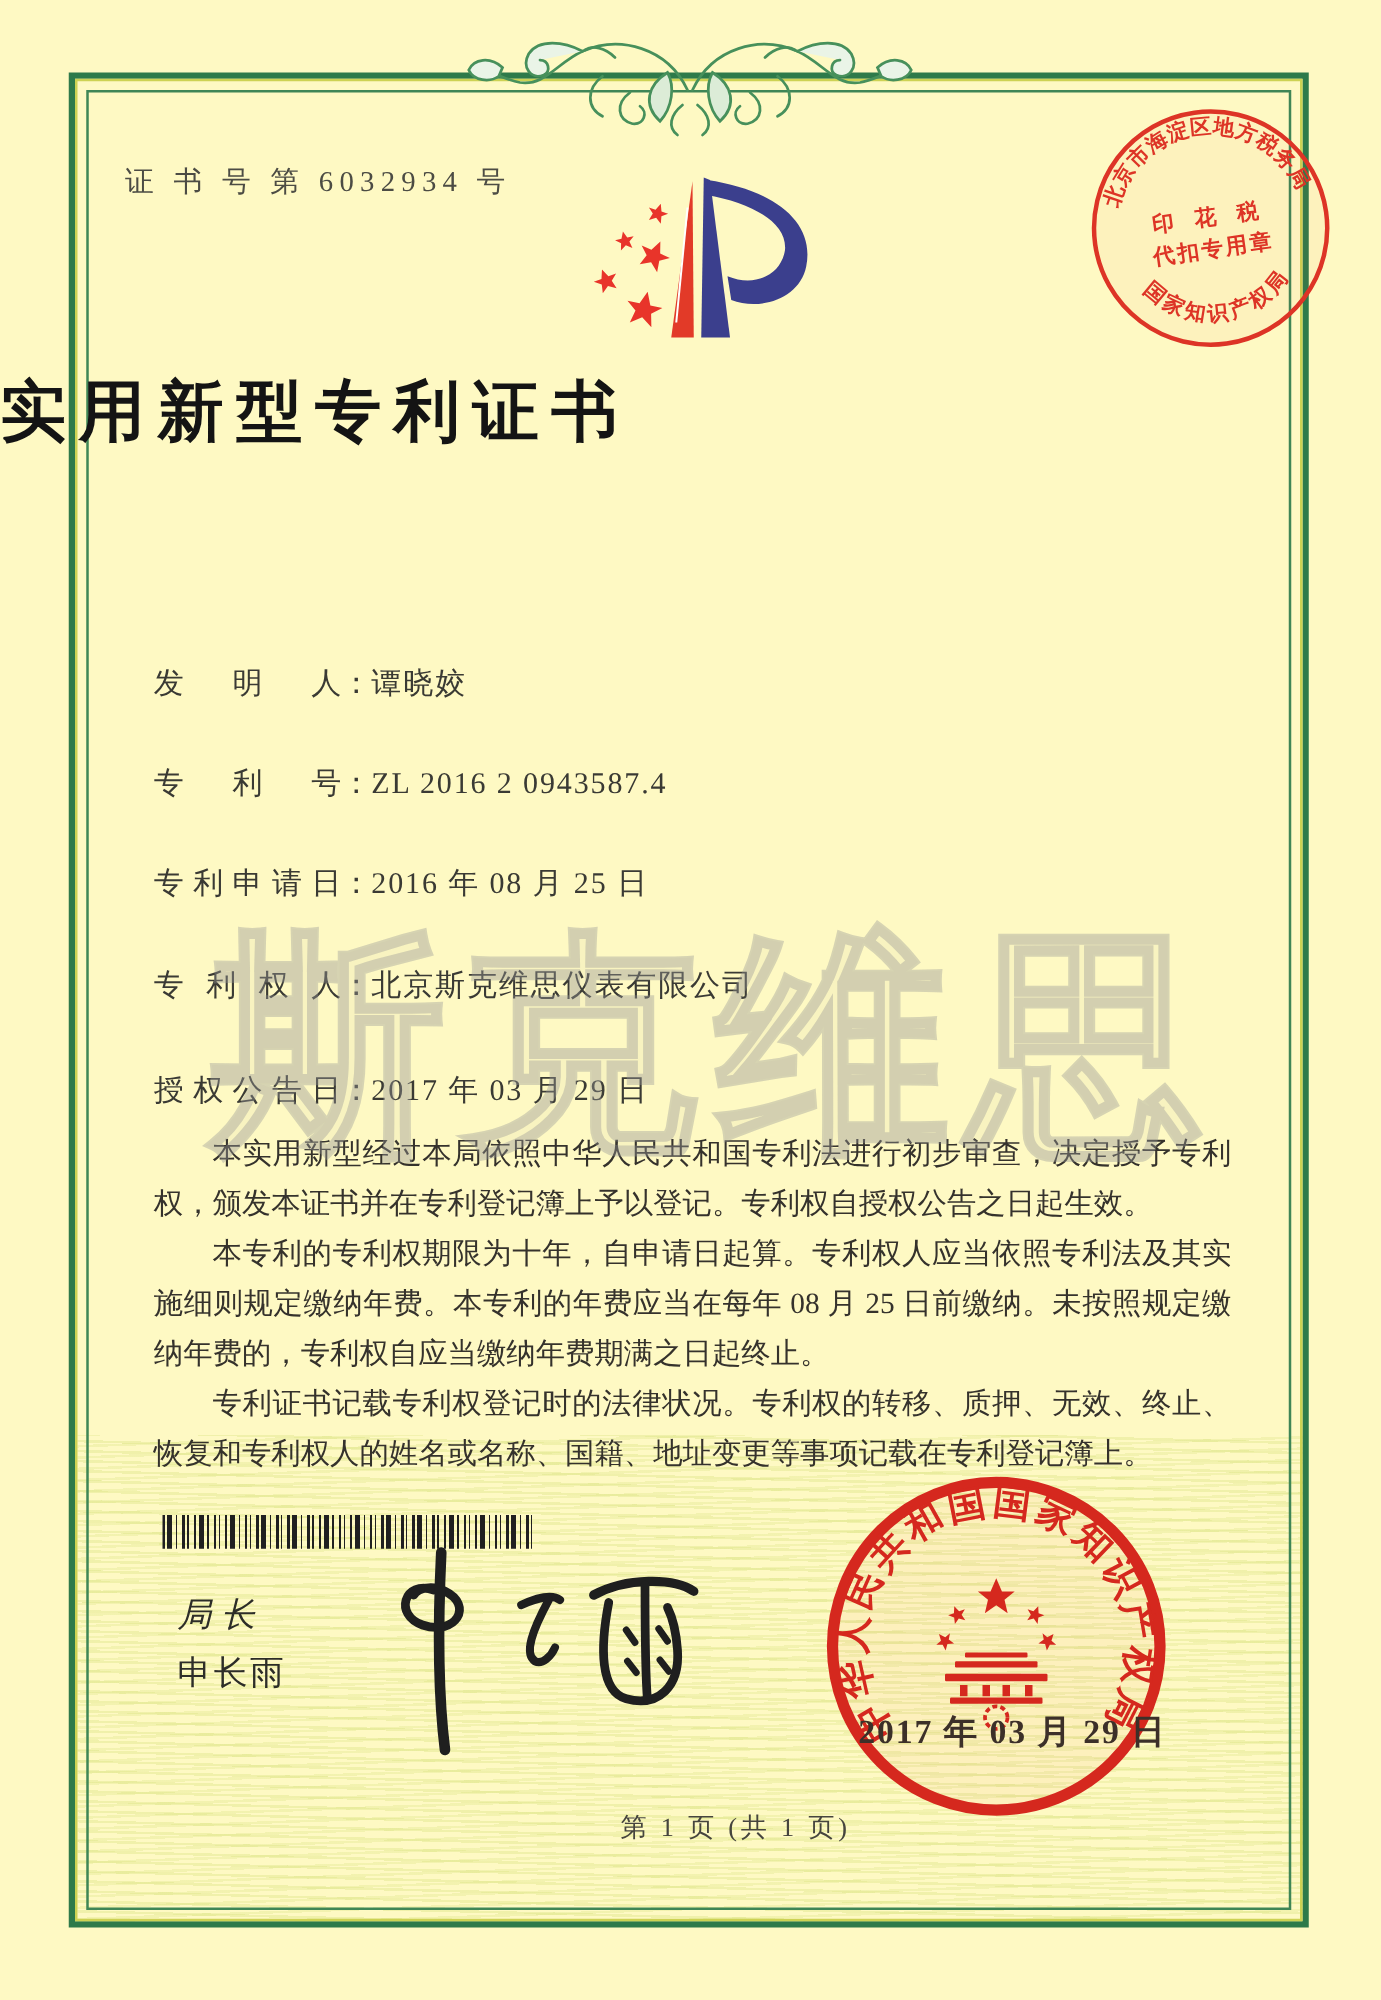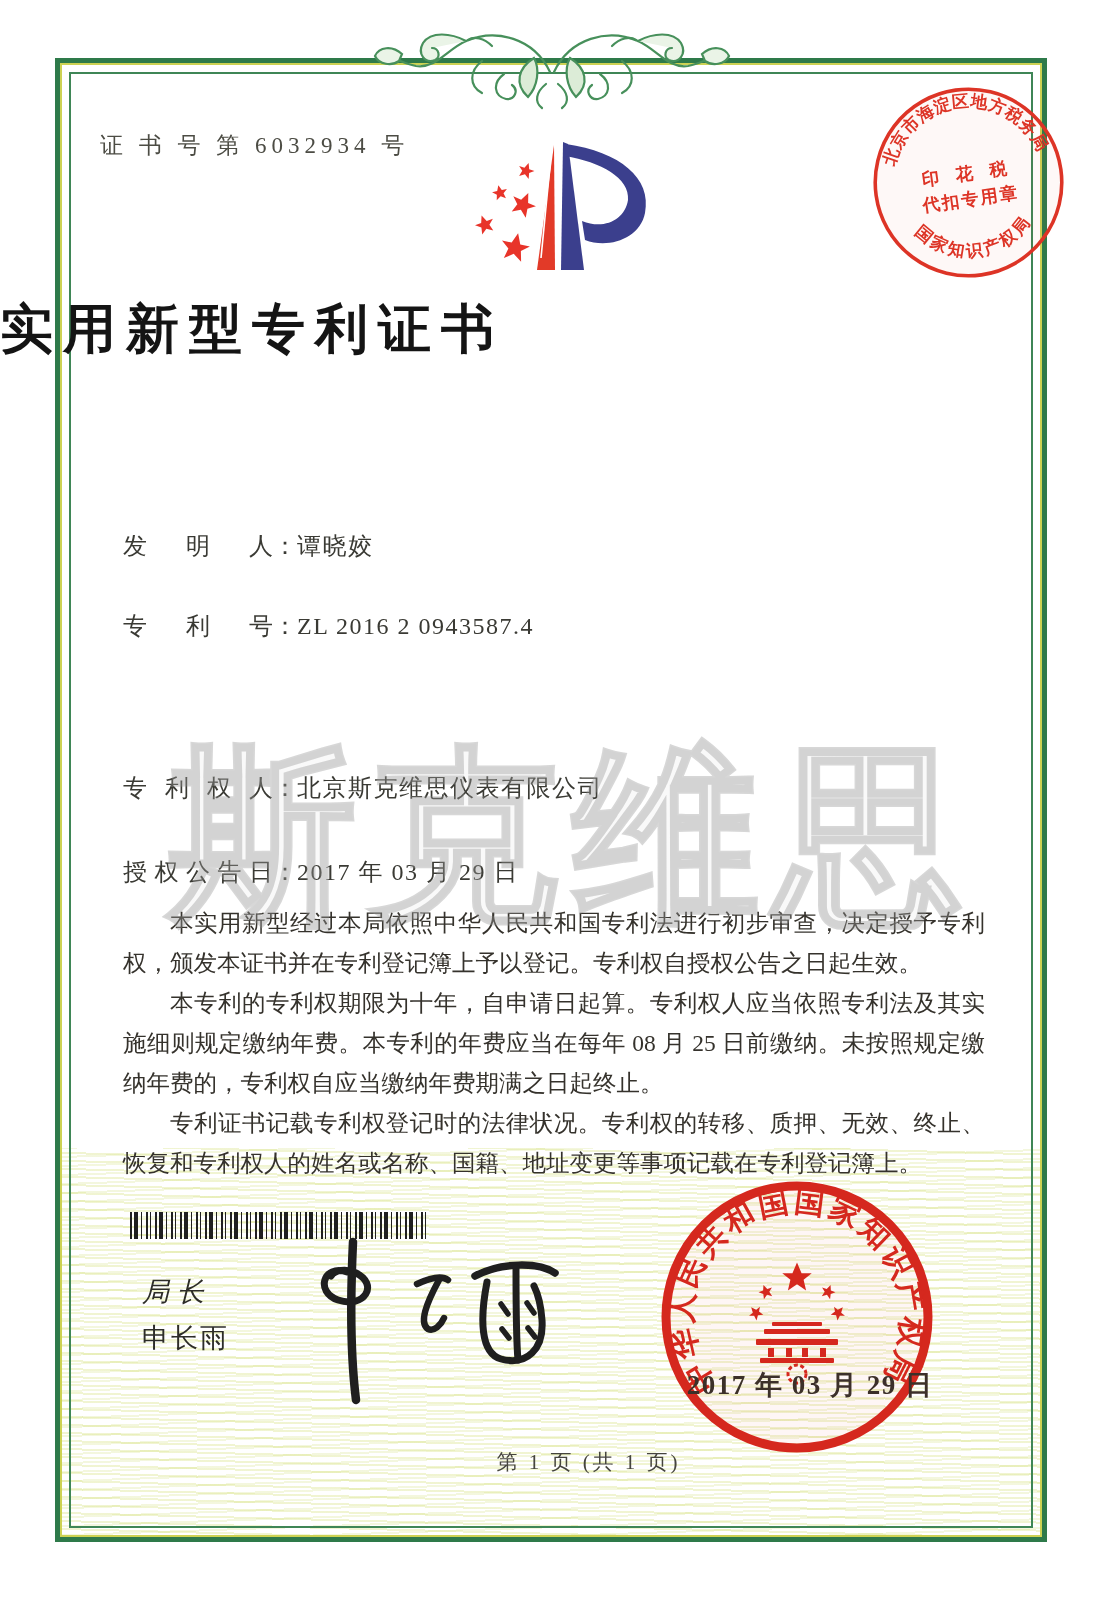--- a/index.html
+++ b/index.html
@@ -1,16 +1,16 @@
 <!DOCTYPE html>
 <html><head>
 <meta charset="utf-8">
 <style>
   html,body{margin:0;padding:0;background:#9a9a9a;}
-  .page{position:relative;width:1105px;height:1600px;background:#ffffff;overflow:hidden;
+  .page{position:relative;width:1105px;height:1600px;background:#fef9c3;overflow:hidden;
         font-family:"Liberation Serif",serif;}
   
   .wave-bg{position:absolute;left:62px;top:1148px;width:982px;height:390px;z-index:0;
     background:
       repeating-linear-gradient(1.5deg, rgba(213,224,122,0.34) 0 2px, rgba(255,255,255,0) 2px 8px),
       repeating-linear-gradient(-2deg, rgba(203,218,105,0.22) 0 2px, rgba(255,255,255,0) 2px 9px);}
   
   .frame{position:absolute;left:55px;top:58px;width:982px;height:1474px;border:5px solid #2e7a4a;z-index:1;}
   .frame-yellow{position:absolute;inset:0;border:2px solid #cdd253;}
   .frame-inner{position:absolute;inset:9px;border:2px solid #3f8656;}
@@ -121,20 +121,23 @@
     </g>
   </svg>
 
   <div class="title">实用新型专利证书</div>
 
   <div class="field" style="top:530px">
     <span class="lbl">发明人</span><span class="colon">：</span><span class="val">谭晓姣</span>
   </div>
   <div class="field" style="top:610px">
     <span class="lbl">专利号</span><span class="colon">：</span><span class="val">ZL 2016 2 0943587.4</span>
+  </div>
+  <div class="field" style="top:690px">
+    <span class="lbl">专利申请日</span><span class="colon">：</span><span class="val">2016 年 08 月 25 日</span>
   </div>
   <div class="field" style="top:772px">
     <span class="lbl">专利权人</span><span class="colon">：</span><span class="val">北京斯克维思仪表有限公司</span>
   </div>
   <div class="field" style="top:856px">
     <span class="lbl">授权公告日</span><span class="colon">：</span><span class="val">2017 年 03 月 29 日</span>
   </div>
 
   <div class="paras">
     <p>本实用新型经过本局依照中华人民共和国专利法进行初步审查，决定授予专利权，颁发本证书并在专利登记簿上予以登记。专利权自授权公告之日起生效。</p>

